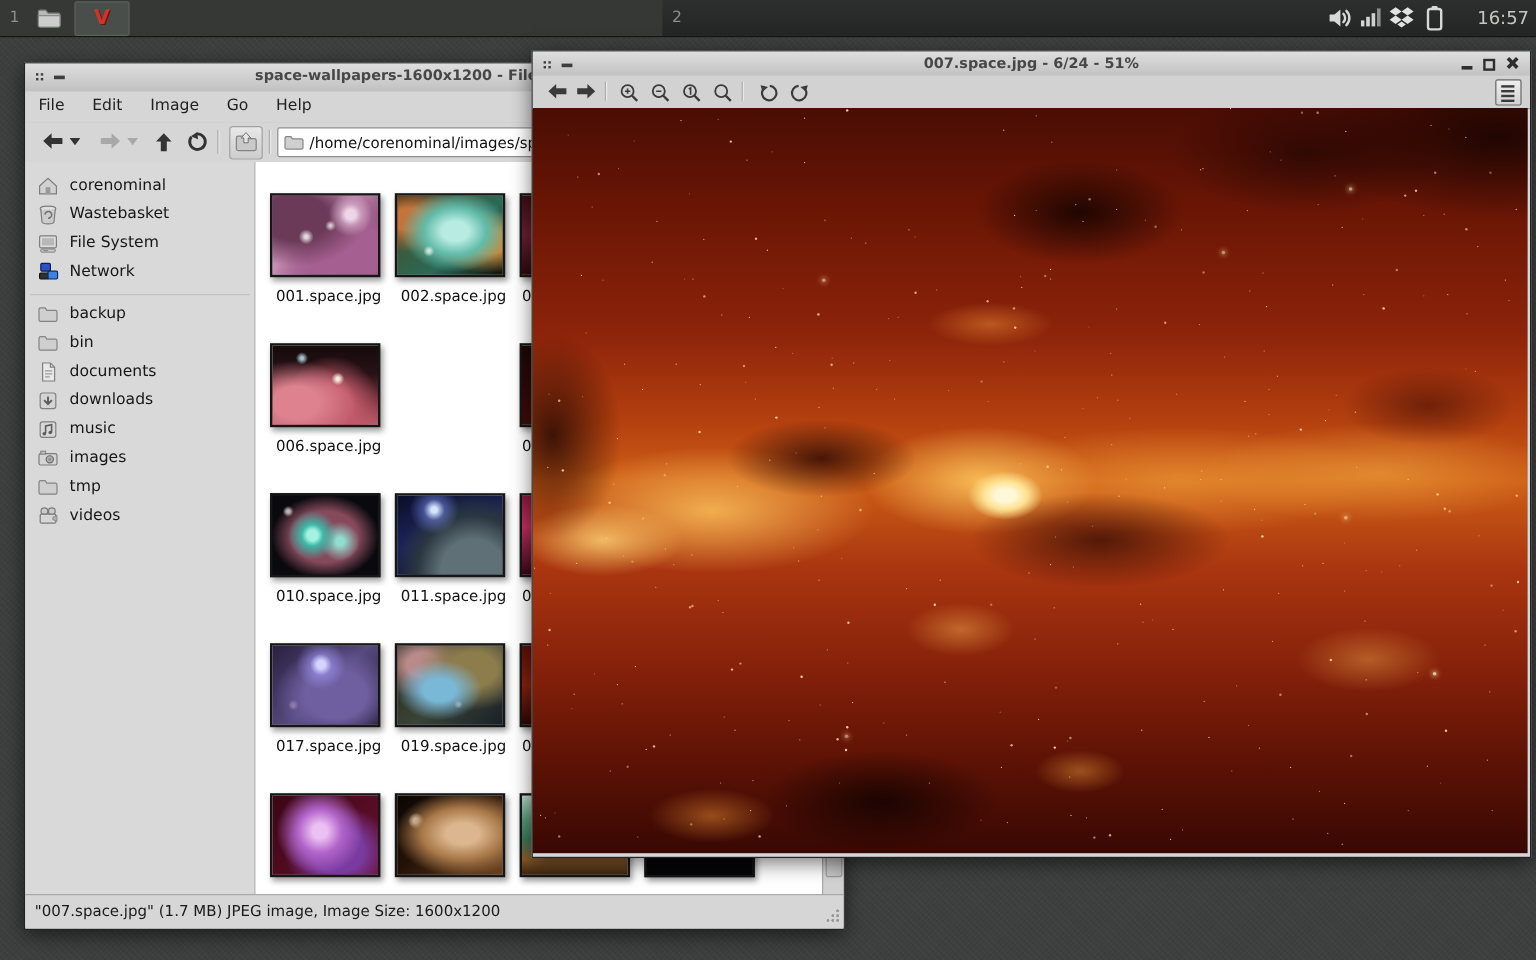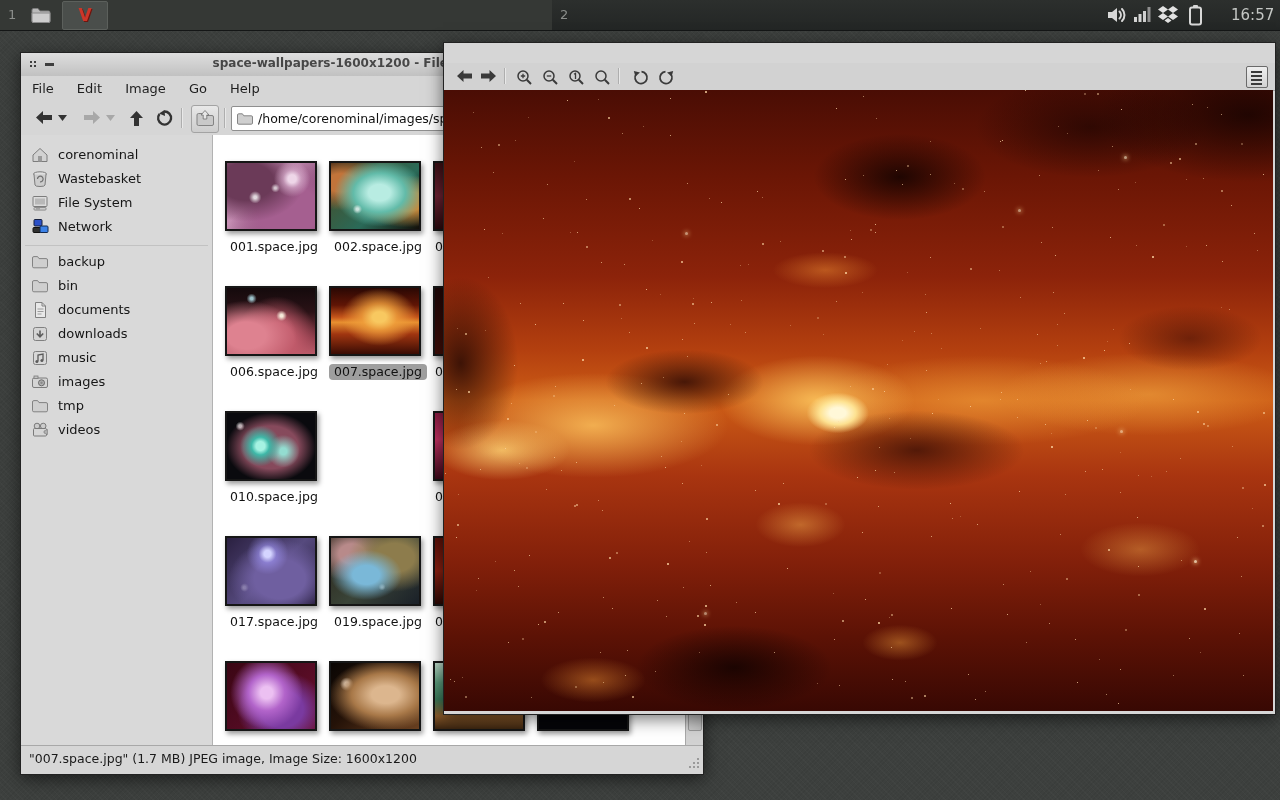--- a/index.html
+++ b/index.html
@@ -384,37 +384,37 @@
       </div>
       <div class="cell" style="left:324px;top:26px">
         <div class="thumb th-r2c3"></div>
         <div class="fname"></div>
       </div>
 
       <div class="cell" style="left:12px;top:151px">
         <div class="thumb th-006"></div>
         <div class="fname">006.space.jpg</div>
       </div>
-      <div class="cell selected" style="left:116px;top:151px">
-        <div class="thumb th-007"></div>
-        <div class="fname">007.space.jpg</div>
-      </div>
       <div class="cell partial" style="left:220px;top:151px">
         <div class="thumb th-r2c3"></div>
         <div class="fname">0</div>
       </div>
       <div class="cell" style="left:324px;top:151px">
         <div class="thumb th-r2c3"></div>
         <div class="fname"></div>
       </div>
 
       <div class="cell" style="left:12px;top:276px">
         <div class="thumb th-010"></div>
         <div class="fname">010.space.jpg</div>
       </div>
+      <div class="cell" style="left:116px;top:276px">
+        <div class="thumb th-011"></div>
+        <div class="fname">011.space.jpg</div>
+      </div>
       <div class="cell partial" style="left:220px;top:276px">
         <div class="thumb th-r3c3"></div>
         <div class="fname">0</div>
       </div>
       <div class="cell" style="left:324px;top:276px">
         <div class="thumb th-r2c3"></div>
         <div class="fname"></div>
       </div>
 
       <div class="cell" style="left:12px;top:401px">
@@ -456,20 +456,35 @@
       <div id="vthumb"></div>
     </div>
 
     <div id="fm-status">
       <span class="txt">"007.space.jpg" (1.7 MB) JPEG image, Image Size: 1600x1200</span>
       <span class="gripper"></span>
     </div>
   </div>
 
   <div id="viewer" class="win">
+    <div class="titlebar">
+      <span class="grip-dot"></span>
+      <span class="grip-dash"></span>
+      <div class="title">007.space.jpg - 6/24 - 51%</div>
+      <span class="wc wc-min" style="right:44px">
+          <b></b>
+        </span>
+      <span class="wc wc-max" style="right:26px">
+          <b></b>
+        </span>
+      <span class="wc wc-close" style="right:6px">
+          <b></b>
+          <i></i>
+        </span>
+    </div>
     <div id="vw-toolbar">
       <span class="tbi" style="left:12px">
         <svg width="17" height="14" viewBox="0 0 17 14">
             <path d="M7.5 1 L1 7 L7.5 13 V9.5 H16 V4.5 H7.5 Z" fill="#3a3a3a"></path>
           </svg>
       </span>
       <span class="tbi" style="left:36px">
         <svg width="17" height="14" viewBox="0 0 17 14">
             <path d="M9.5 1 L16 7 L9.5 13 V9.5 H1 V4.5 H9.5 Z" fill="#3a3a3a"></path>
           </svg>

